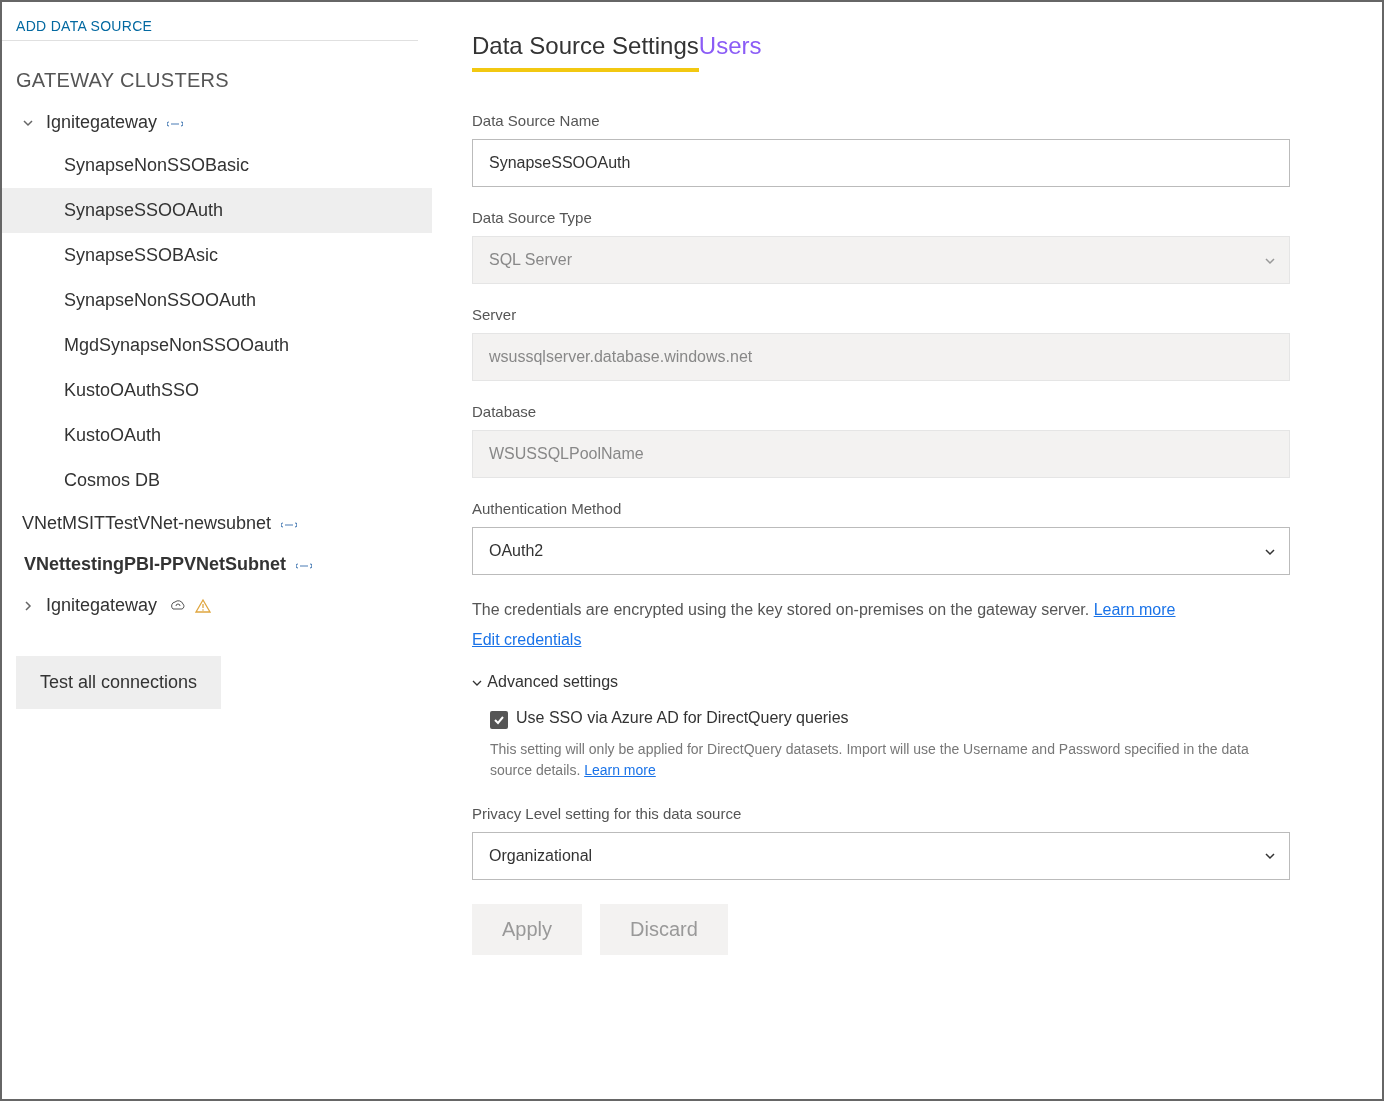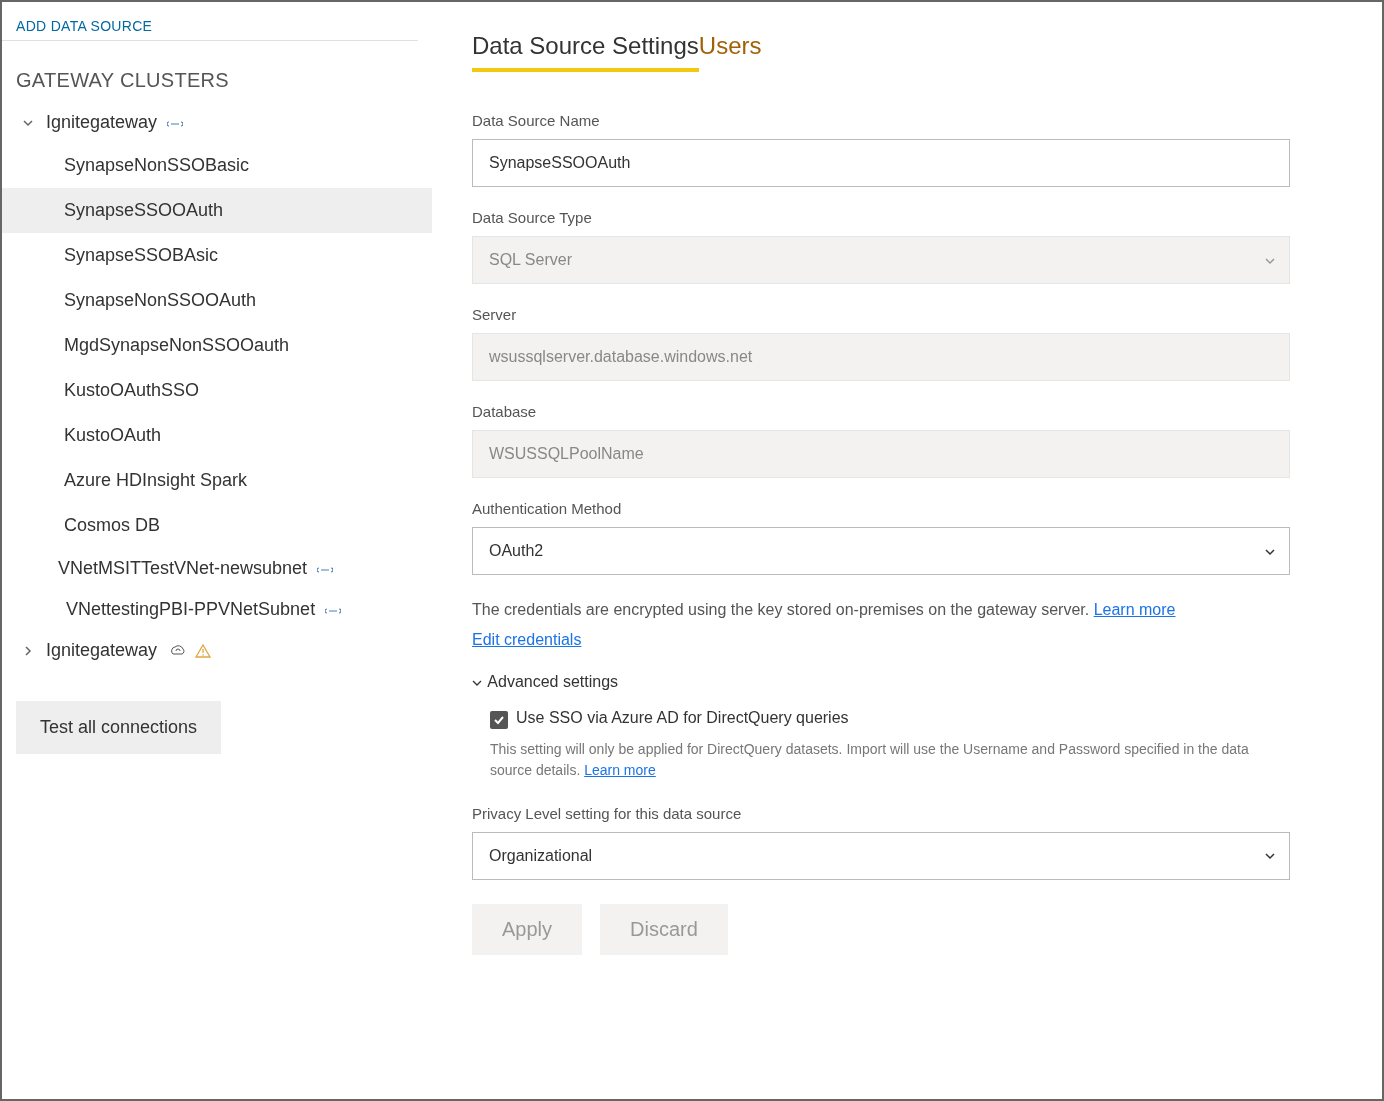--- a/index.html
+++ b/index.html
@@ -88,21 +88,21 @@
       flex: 1;
       padding: 30px 0 0 40px;
       overflow: hidden;
     }
     .tabs {
       display: flex;
       margin-bottom: 40px;
     }
     .tab {
       font-size: 24px;
-      color: #a16207;
+      color: #8b5cf6;
       padding-bottom: 8px;
       cursor: pointer;
       font-weight: 400;
     }
     .tab.active {
       color: #333;
       border-bottom: 4px solid #f2c811;
     }
     .form-group {
       margin-bottom: 22px;
@@ -254,33 +254,32 @@
     </span>
   </div>
 
   <div class="ds-item">SynapseNonSSOBasic</div>
   <div class="ds-item selected">SynapseSSOOAuth</div>
   <div class="ds-item">SynapseSSOBAsic</div>
   <div class="ds-item">SynapseNonSSOOAuth</div>
   <div class="ds-item">MgdSynapseNonSSOOauth</div>
   <div class="ds-item">KustoOAuthSSO</div>
   <div class="ds-item">KustoOAuth</div>
-  <div class="ds-item">Azure HDInsight Spark</div>
   <div class="ds-item">Cosmos DB</div>
 
-  <div class="cluster-row" style="padding-left:56px;">
+  <div class="cluster-row" style="padding-left:20px;">
     <span>VNetMSITTestVNet-newsubnet</span>
     <span class="link-icon">
       <svg width="16" height="10" viewBox="0 0 16 10">
           <path d="M4 5 L12 5 M2 3 A2 2 0 0 0 2 7 M14 3 A2 2 0 0 1 14 7" stroke="#4a7db5" stroke-width="1.2" fill="none"></path>
         </svg>
     </span>
   </div>
 
-  <div class="cluster-row" style="padding-left:64px;">
+  <div class="cluster-row" style="padding-left:22px;font-weight:bold;">
     <span>VNettestingPBI-PPVNetSubnet</span>
     <span class="link-icon">
       <svg width="16" height="10" viewBox="0 0 16 10">
           <path d="M4 5 L12 5 M2 3 A2 2 0 0 0 2 7 M14 3 A2 2 0 0 1 14 7" stroke="#4a7db5" stroke-width="1.2" fill="none"></path>
         </svg>
     </span>
   </div>
 
   <div class="cluster-row">
     <span class="chev">

